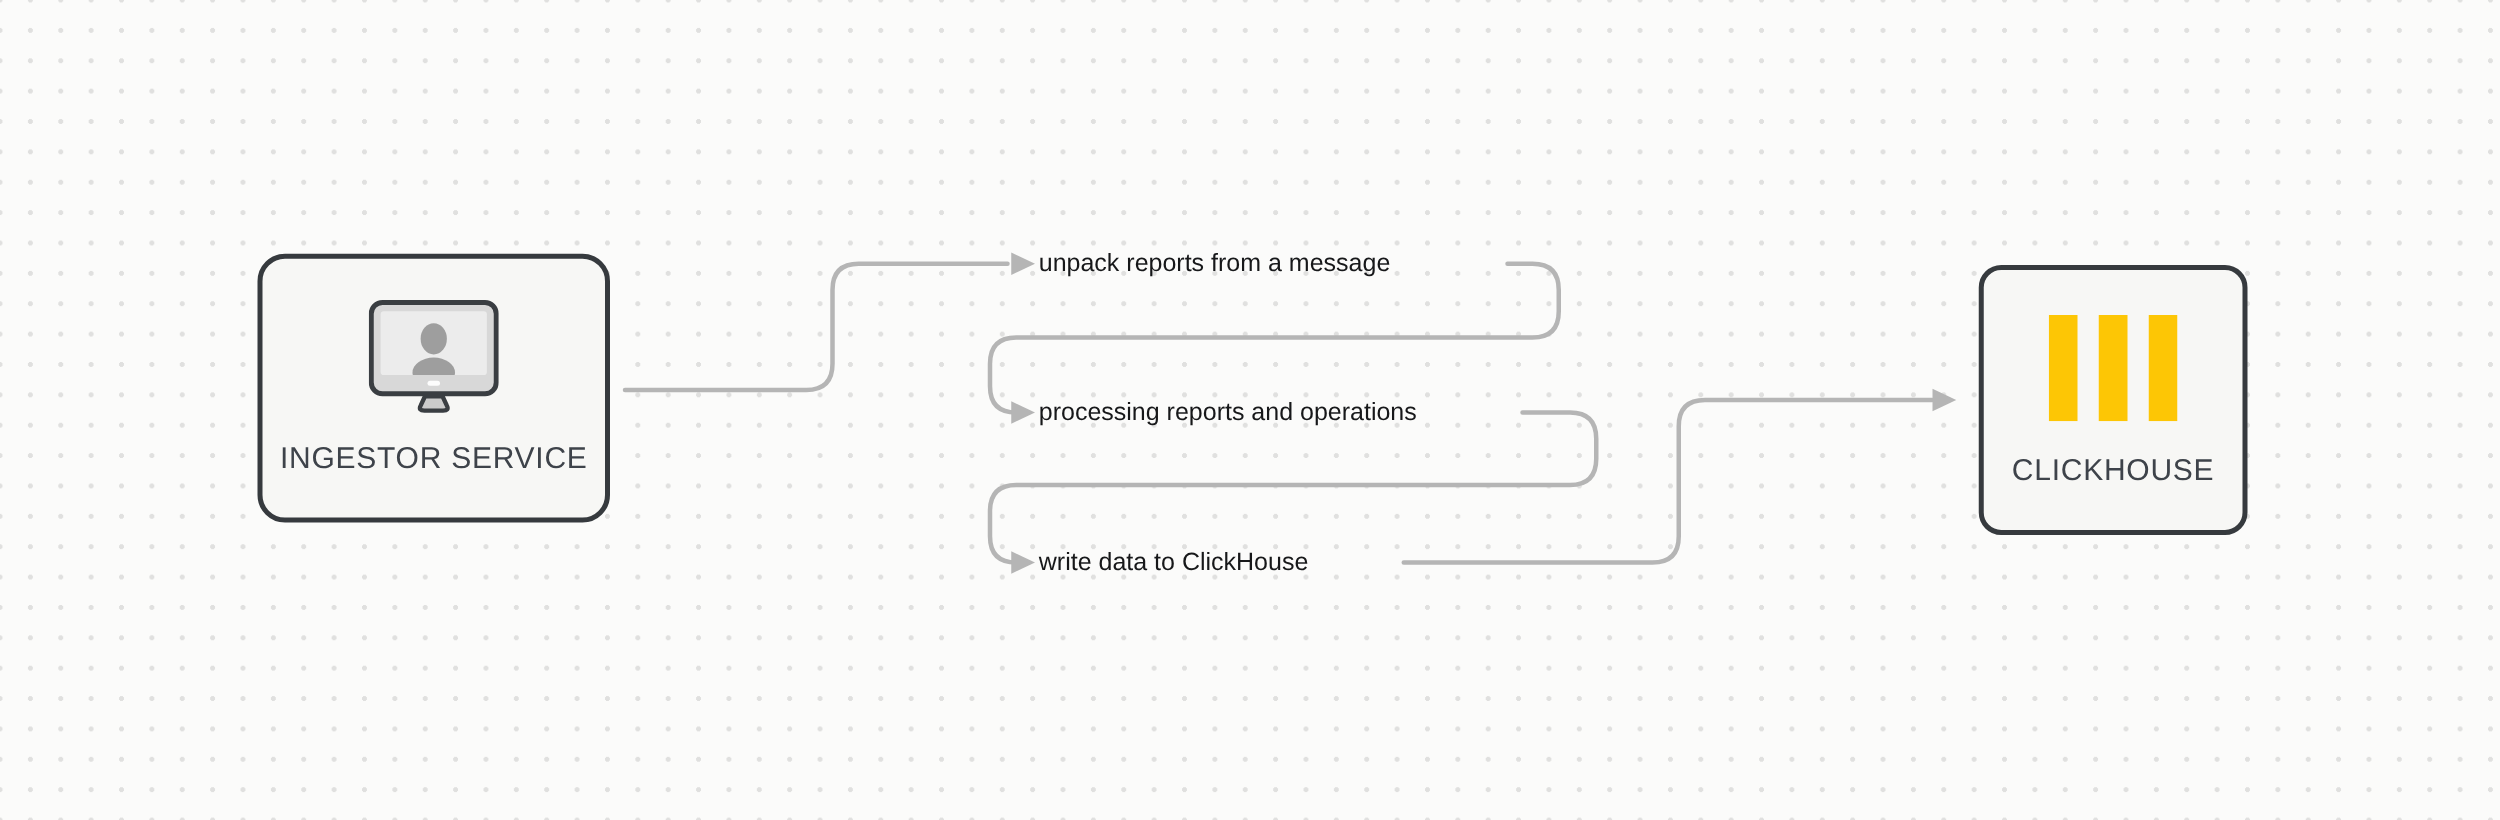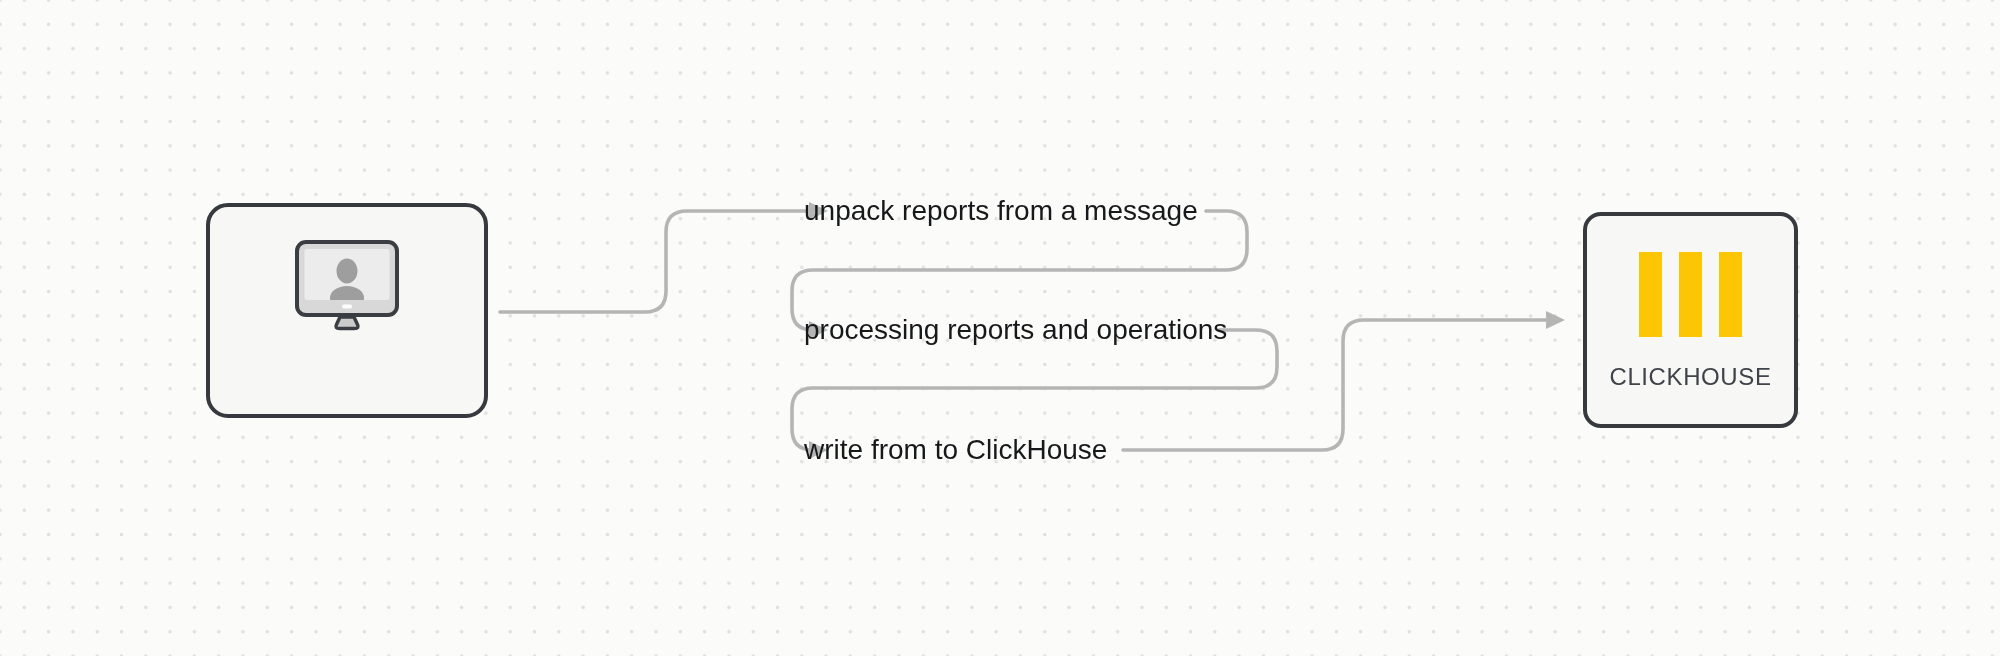--- a/index.html
+++ b/index.html
@@ -37,22 +37,22 @@
   .node-clickhouse{left:1583px;top:212px;width:215px;height:216px;border-radius:18px;}
   .node-label{
     font-size:24px;line-height:28px;letter-spacing:0.6px;
     color:var(--node-label);white-space:nowrap;
   }
   .node-ingestor .node-icon{margin-top:33px;}
   .node-ingestor .node-label{margin-top:17px;}
   .node-clickhouse .node-icon{margin-top:36px;}
   .node-clickhouse .node-label{margin-top:26px;text-align:right;}
   .step-label{
-    position:absolute;left:804px;transform:translateY(-50%);
-    font-size:28px;line-height:26px;color:var(--text-color);white-space:nowrap;
+    position:absolute;left:831px;transform:translateY(-50%);
+    font-size:20px;line-height:26px;color:var(--text-color);white-space:nowrap;
   }
   .step-label-1{top:211px;}
   .step-label-2{top:330px;}
   .step-label-3{top:450px;}
 </style>
 </head>
 <body>
 
 <div class="canvas">
 
@@ -80,28 +80,29 @@
       </defs>
       <rect x="2" y="2" width="100" height="73" rx="9" fill="#d8d8d8" stroke="#3a3e42" stroke-width="4"></rect>
       <rect x="9.5" y="9" width="85" height="51" rx="2.5" fill="#ececec"></rect>
       <g clip-path="url(#screenClip)" fill="#9e9e9e">
         <ellipse cx="52" cy="31" rx="10.5" ry="12.5"></ellipse>
         <ellipse cx="52" cy="58" rx="17" ry="12"></ellipse>
       </g>
       <rect x="47" y="64.5" width="10" height="4" rx="2" fill="#fdfdfd"></rect>
       <path d="M 45 77 H 59 L 62.5 84.5 Q 64.5 88.5 59.5 88.5 H 44.5 Q 39.5 88.5 41.5 84.5 Z" fill="#cbcbcb" stroke="#3a3e42" stroke-width="3.5" stroke-linejoin="round"></path>
     </svg>
+    <div class="node-label">INGESTOR SERVICE</div>
   </div>
 
   <div class="node node-clickhouse">
     <svg class="node-icon" width="103" height="85" viewBox="0 0 103 85" xmlns="http://www.w3.org/2000/svg">
       <rect x="0" y="0" width="23" height="85" fill="var(--clickhouse-yellow)"></rect>
       <rect x="40" y="0" width="23" height="85" fill="var(--clickhouse-yellow)"></rect>
       <rect x="80" y="0" width="23" height="85" fill="var(--clickhouse-yellow)"></rect>
     </svg>
     <div class="node-label">CLICKHOUSE</div>
   </div>
 
   <div class="step-label step-label-1">unpack reports from a message</div>
   <div class="step-label step-label-2">processing reports and operations</div>
-  <div class="step-label step-label-3">write from to ClickHouse</div>
+  <div class="step-label step-label-3">write data to ClickHouse</div>
 
 </div>
 
 </body></html>

